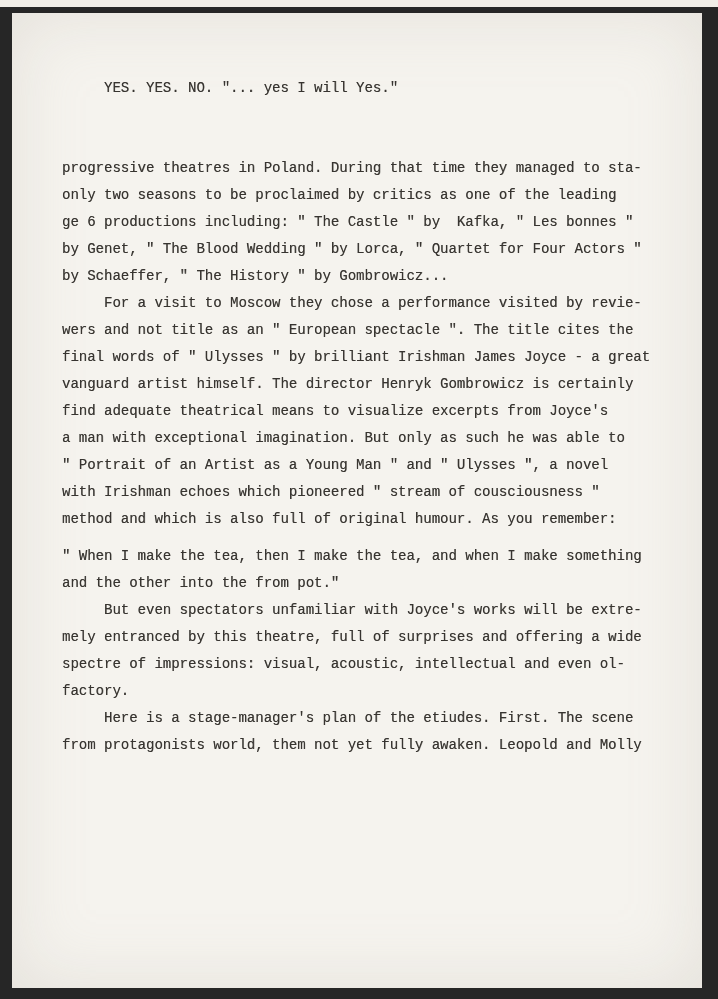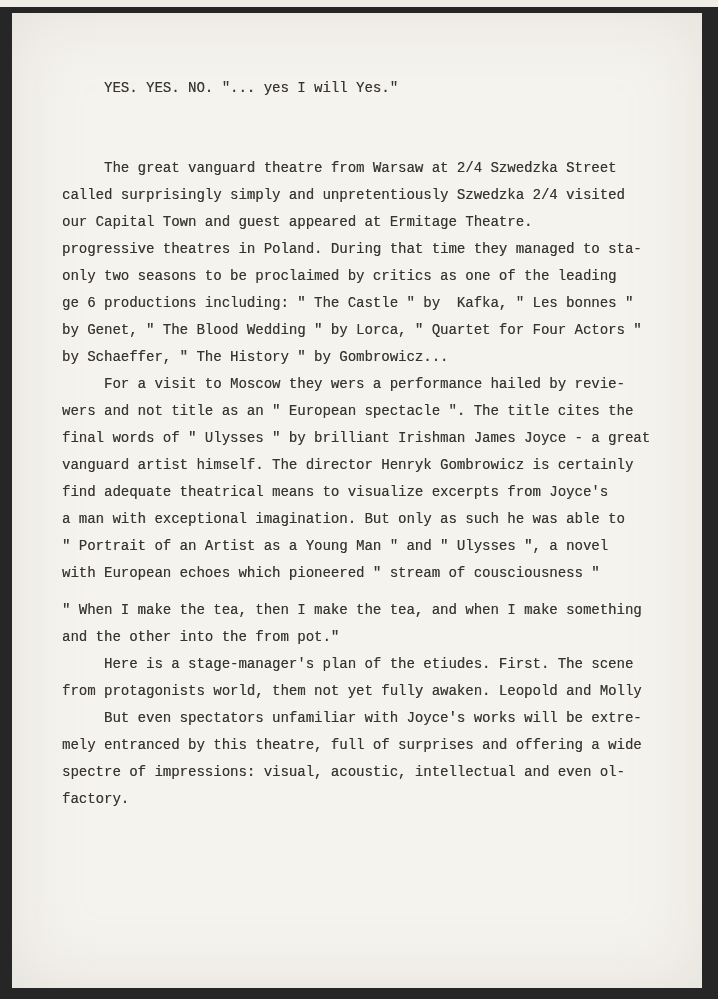--- a/index.html
+++ b/index.html
@@ -51,49 +51,45 @@
 <body>
 
 <div class="top-strip"></div>
 
 <div class="paper">
   <div class="text-block" id="text-block">
       <div class="block block-title">
         <div class="line">     YES. YES. NO. "... yes I will Yes."</div>
       </div>
       <div class="block block-paragraph">
-        <div class="line">     The great vanguard theatre from Warsaw at 2/4 Szwedzka Street</div>
-        <div class="line">called surprisingly simply and unpretentiously Szwedzka 2/4 visited</div>
-        <div class="line">our Capital Town and guest appeared at Ermitage Theatre.</div>
-      </div>
-      <div class="block block-paragraph">
         <div class="line">progressive theatres in Poland. During that time they managed to sta-</div>
         <div class="line">only two seasons to be proclaimed by critics as one of the leading</div>
         <div class="line">ge 6 productions including: " The Castle " by  Kafka, " Les bonnes "</div>
         <div class="line">by Genet, " The Blood Wedding " by Lorca, " Quartet for Four Actors "</div>
         <div class="line">by Schaeffer, " The History " by Gombrowicz...</div>
       </div>
       <div class="block block-paragraph">
-        <div class="line">     For a visit to Moscow they wers a performance hailed by revie-</div>
+        <div class="line">     For a visit to Moscow they chose a performance visited by revie-</div>
         <div class="line">wers and not title as an " European spectacle ". The title cites the</div>
         <div class="line">final words of " Ulysses " by brilliant Irishman James Joyce - a great</div>
         <div class="line">vanguard artist himself. The director Henryk Gombrowicz is certainly</div>
         <div class="line">find adequate theatrical means to visualize excerpts from Joyce's</div>
         <div class="line">a man with exceptional imagination. But only as such he was able to</div>
         <div class="line">" Portrait of an Artist as a Young Man " and " Ulysses ", a novel</div>
-        <div class="line">with European echoes which pioneered " stream of cousciousness "</div>
+        <div class="line">with Irishman echoes which pioneered " stream of cousciousness "</div>
+        <div class="line">method and which is also full of original humour. As you remember:</div>
       </div>
       <div class="block block-quote">
         <div class="line">" When I make the tea, then I make the tea, and when I make something</div>
         <div class="line">and the other into the from pot."</div>
-      </div>
-      <div class="block block-paragraph">
-        <div class="line">     Here is a stage-manager's plan of the etiudes. First. The scene</div>
-        <div class="line">from protagonists world, them not yet fully awaken. Leopold and Molly</div>
       </div>
       <div class="block block-paragraph">
         <div class="line">     But even spectators unfamiliar with Joyce's works will be extre-</div>
         <div class="line">mely entranced by this theatre, full of surprises and offering a wide</div>
         <div class="line">spectre of impressions: visual, acoustic, intellectual and even ol-</div>
         <div class="line">factory.</div>
       </div>
+      <div class="block block-paragraph">
+        <div class="line">     Here is a stage-manager's plan of the etiudes. First. The scene</div>
+        <div class="line">from protagonists world, them not yet fully awaken. Leopold and Molly</div>
+      </div>
     </div>
 </div>
 
 </body></html>

